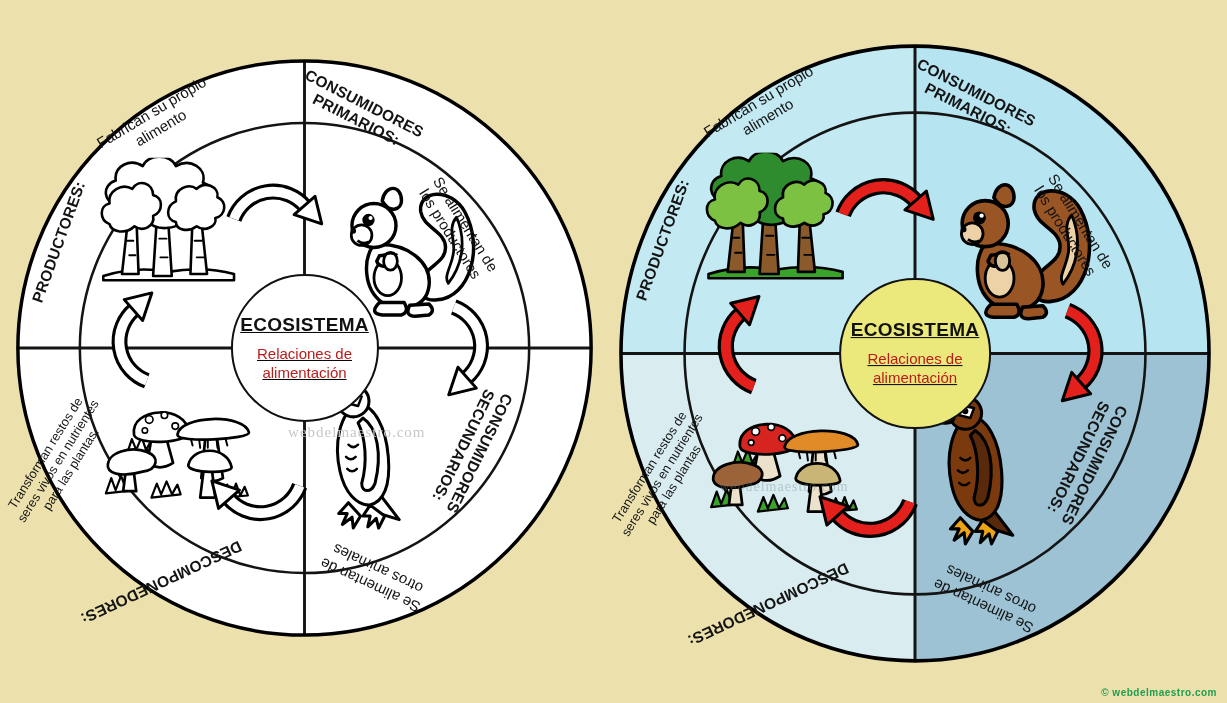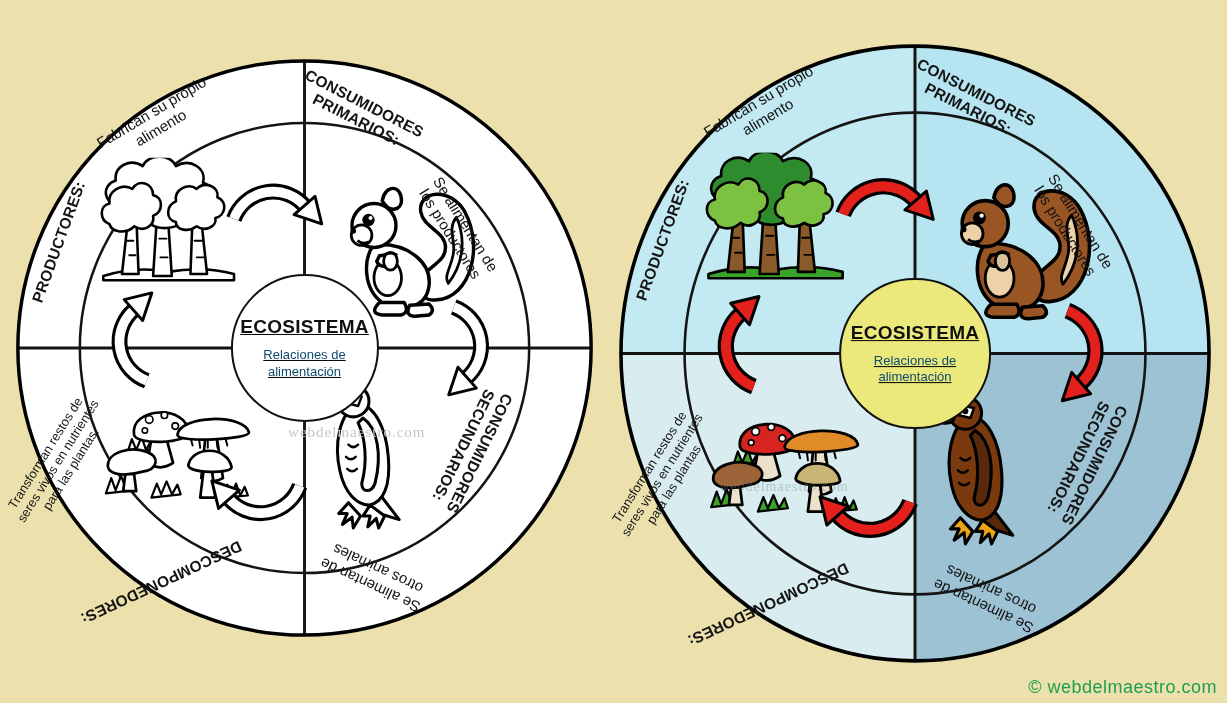--- a/index.html
+++ b/index.html
@@ -44,21 +44,21 @@
 
   
   .center-badge{
     position:absolute;left:50%;top:50%;transform:translate(-50%,-50%);
     width:24.8%;aspect-ratio:1/1;border-radius:50%;
     background:var(--center,#fff);border:2.5px solid #111;
     display:flex;flex-direction:column;align-items:center;justify-content:center;
     text-align:center;z-index:3;text-decoration:underline;
   }
   .center-title{font-size:19px;font-weight:700;color:#111;letter-spacing:.3px;margin-bottom:9px;}
-  .center-sub{font-size:13px;color:#0c4a6e;line-height:1.25;white-space:pre-line;}
+  .center-sub{font-size:15px;color:#b91c1c;line-height:1.25;white-space:pre-line;}
 
   
   .lbl{
     position:absolute;color:#141414;text-align:center;line-height:1.18;
     white-space:pre-line;z-index:4;
   }
   .lbl-name{font-weight:700;font-size:15.5px;letter-spacing:.2px;}
   .lbl-desc{font-size:15px;}
   .lbl-desc-sm{font-size:12.8px;}
   .pos-producers      {left:7.8%; top:31.8%;transform:translate(-50%,-50%) rotate(-70deg);}
@@ -70,21 +70,21 @@
   .pos-decomposers    {left:25.3%;top:90.2%;transform:translate(-50%,-50%) rotate(155deg);}
   .pos-decomposers-desc{left:7.6%;top:69.5%;transform:translate(-50%,-50%) rotate(-58deg);}
 
   
   .watermark{
     position:absolute;left:59%;top:64.5%;transform:translate(-50%,-50%);
     font-size:15px;color:#c7c7c7;letter-spacing:1px;z-index:2;font-family:Liberation Serif, serif;
   }
   .diagram--color .watermark{left:28%;top:71.5%;color:rgba(110,135,145,.38);font-size:14px;}
   .credit{
-    position:absolute;right:10px;bottom:5px;font-size:18px;font-weight:400;
+    position:absolute;right:10px;bottom:5px;font-size:10px;font-weight:700;
     color:#1f9e4f;letter-spacing:.5px;
   }
 </style>
 </head>
 <body>
 
 <svg width="0" height="0" style="position:absolute" aria-hidden="true">
   <defs>
     <symbol id="sym-arrow" viewBox="0 0 125 125">
       <path d="M13,93 A50,50 0 0 1 98,78" fill="none" stroke="#000" stroke-width="19"></path>

